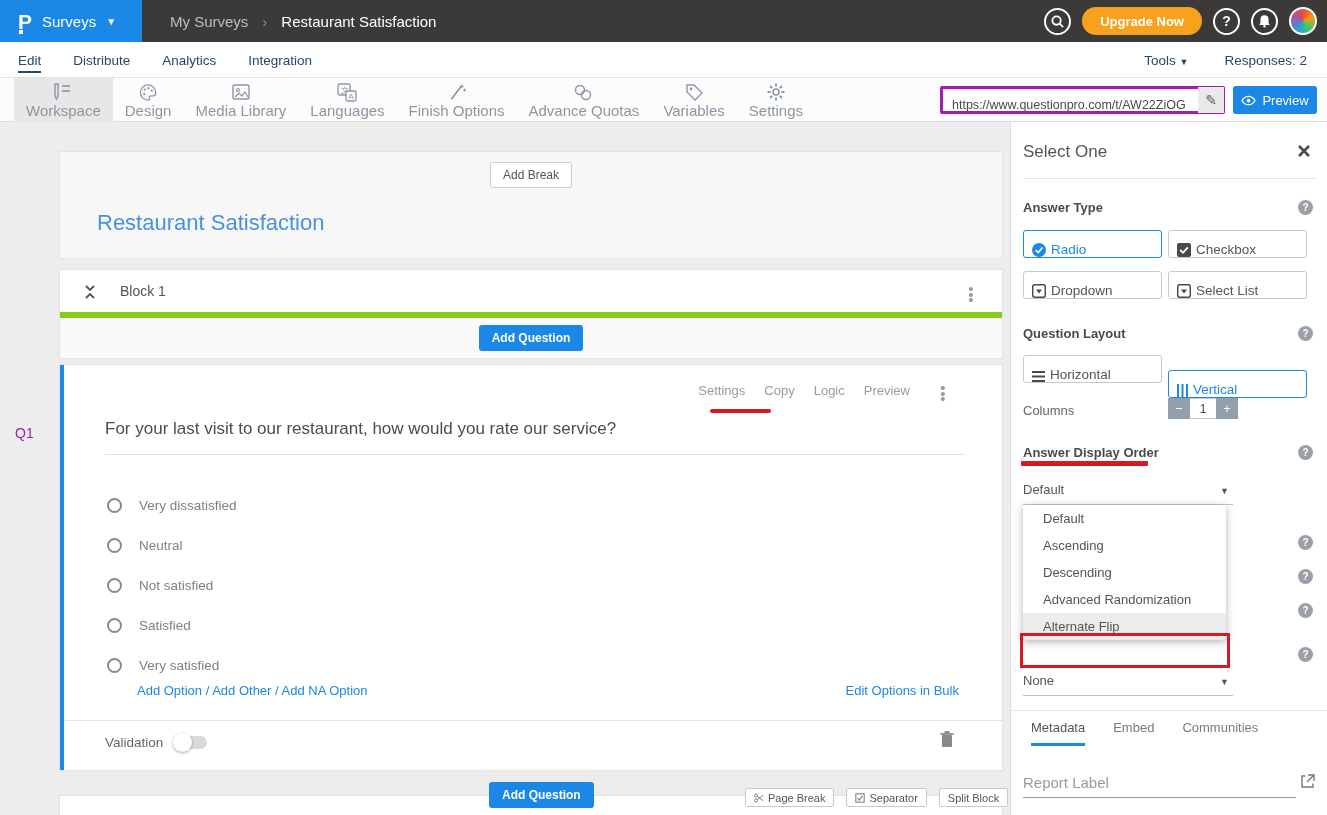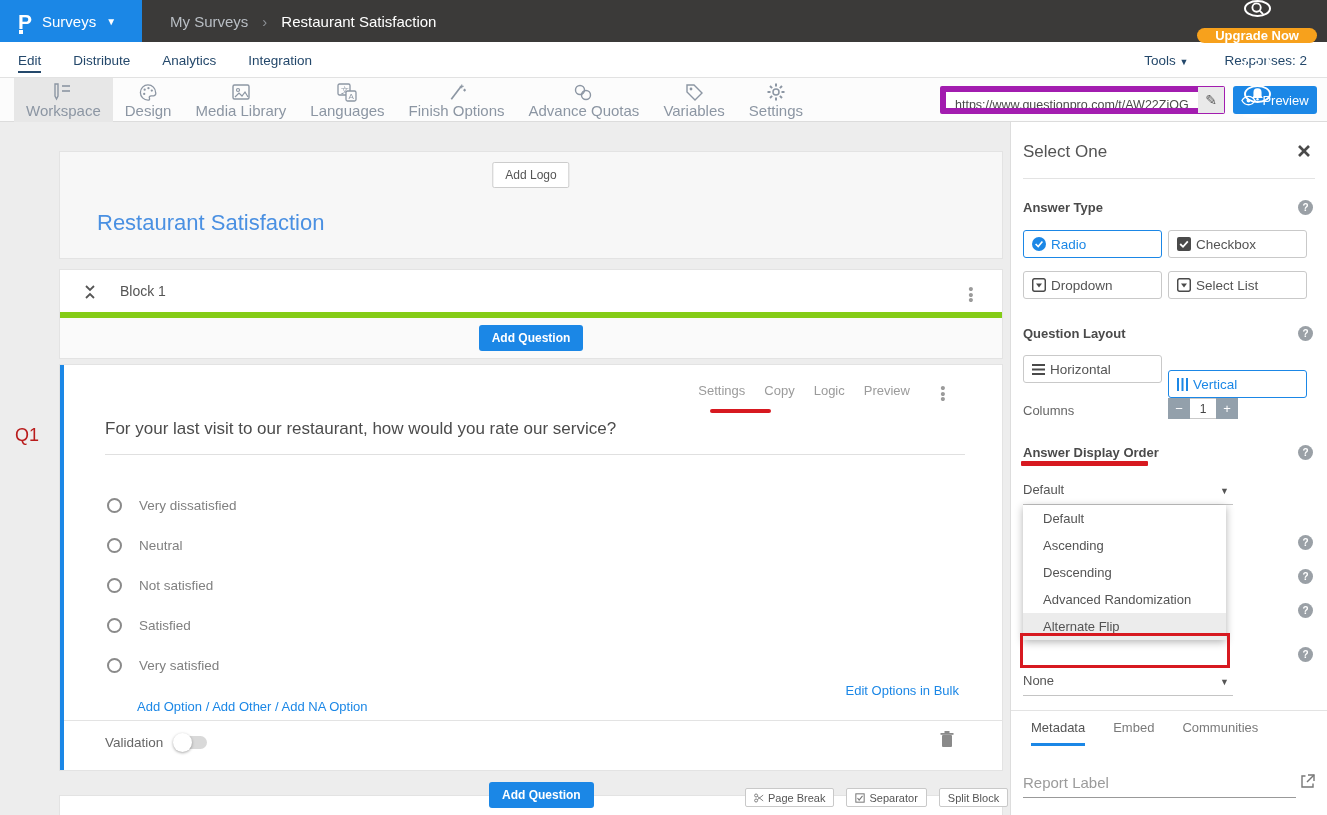--- a/index.html
+++ b/index.html
@@ -9,21 +9,21 @@
   .topbar { position:absolute; top:0; left:0; width:1327px; height:42px; background:#3b3a39; z-index:30; }
   .logo-block { position:absolute; left:0; top:0; width:142px; height:42px; background:#1b87e6; display:flex; align-items:center; padding-left:18px; gap:10px; cursor:pointer; }
   .logo-p { color:#fff; font-size:21px; font-weight:bold; position:relative; line-height:1; }
   .logo-p::after { content:""; position:absolute; left:1px; bottom:-2px; width:4px; height:4px; background:#fff; }
   .logo-label { color:#fff; font-size:15px; }
   .logo-caret { color:#fff; font-size:10px; }
   .crumbs { position:absolute; left:170px; top:0; height:42px; display:flex; align-items:center; gap:14px; }
   .crumb-parent { color:#b9bec4; font-size:15px; cursor:pointer; }
   .crumb-sep { color:#8d9196; font-size:15px; }
   .crumb-current { color:#fff; font-size:15px; }
-  .top-right { position:absolute; right:10px; top:0; height:42px; display:flex; align-items:center; gap:11px;flex-direction:column; }
+  .top-right { position:absolute; right:10px; top:0; height:42px; display:flex; align-items:center; gap:11px; }
   .circle-btn { width:27px; height:27px; border:2px solid #fff; border-radius:50%; display:flex; align-items:center; justify-content:center; color:#fff; cursor:pointer; background:transparent; font-size:14px; font-weight:bold; }
   .upgrade-btn { background:#f7a11c; color:#fff; border:none; border-radius:15px; height:28px; padding:0 18px; font-size:13px; font-weight:bold; font-family:"Liberation Sans",sans-serif; cursor:pointer; }
   .avatar { width:28px; height:28px; border:2px solid #fff; border-radius:50%; background:conic-gradient(#e74c3c,#f39c12,#2ecc71,#3498db,#9b59b6,#e74c3c); cursor:pointer; }
 
   
   .navrow { position:absolute; top:42px; left:0; width:1327px; height:36px; background:#fff; border-bottom:1px solid #e2e2e2; z-index:29; }
   .nav-tabs { position:absolute; left:18px; top:0; height:36px; display:flex; gap:32px; align-items:center; }
   .nav-tab { font-size:13.5px; color:#24486b; cursor:pointer; position:relative; height:36px; display:flex; align-items:center; }
   .nav-tab.active::after { content:""; position:absolute; left:0; bottom:5px; width:100%; height:2px; background:#24486b; }
   .nav-right { position:absolute; right:20px; top:0; height:36px; display:flex; gap:36px; align-items:center; }
@@ -31,21 +31,21 @@
   .caret-dn { font-size:9px; color:#24486b; }
 
   
   .toolbar { position:absolute; top:78px; left:0; width:1327px; height:44px; background:#fcfcfc; border-bottom:1px solid #dcdcdc; z-index:28; }
   .tool-tiles { position:absolute; left:14px; top:0; height:44px; display:flex; }
   .tool-tile { height:44px; padding:4px 12px 3px; display:flex; flex-direction:column; align-items:center; justify-content:space-between; cursor:pointer; }
   .tool-tile.active { background:#e7e7e7; }
   .tool-tile .ticon { height:21px; display:flex; align-items:center; color:#8c96a3; }
   .tool-tile .tlabel { font-size:15px; color:#8c96a3; white-space:nowrap; }
   .url-wrap { position:absolute; left:940px; top:8px; width:285px; height:28px; }
-  .url-input { width:100%; height:100%; border:6px solid #a21caf; border-radius:2px; padding:9px 30px 0 9px; font-size:12.5px; color:#4a4a4a; font-family:"Liberation Sans",sans-serif; background:#fff; }
+  .url-input { width:100%; height:100%; border:3px solid #a21caf; border-radius:2px; padding:9px 30px 0 9px; font-size:12.5px; color:#4a4a4a; font-family:"Liberation Sans",sans-serif; background:#fff; }
   .url-pencil { position:absolute; right:1px; top:1px; width:26px; height:26px; background:#e9e9e9; display:flex; align-items:center; justify-content:center; color:#555; font-size:14px; cursor:pointer; }
   .preview-btn { position:absolute; left:1233px; top:8px; width:84px; height:28px; background:#1b87e6; border:none; border-radius:3px; color:#fff; font-size:13px; font-family:"Liberation Sans",sans-serif; display:flex; align-items:center; justify-content:center; gap:6px; cursor:pointer; }
 
   
   .main { position:absolute; top:122px; left:0; width:1327px; height:693px; background:#ededed; overflow:hidden; }
   .card { position:absolute; left:60px; width:942px; background:#fff; box-shadow:0 0 0 1px #e3e3e3; }
 
   .survey-card { top:30px; height:106px; background:#f7f7f7; }
   .add-logo-btn { position:absolute; left:50%; transform:translateX(-50%); top:10px; height:26px; padding:0 12px; background:#fff; border:1px solid #ccc; border-radius:2px; font-size:12px; color:#555; font-family:"Liberation Sans",sans-serif; cursor:pointer; }
   .survey-title { position:absolute; left:37px; top:58px; font-size:22px; color:#4a90e2; cursor:text; }
@@ -62,45 +62,45 @@
   .q-card { top:243px; height:405px; border-left:4px solid #1b87e6; }
   .q-tabs { position:absolute; right:92px; top:18px; display:flex; gap:19px; }
   .q-tab { font-size:13px; color:#9b9b9b; cursor:pointer; }
   .q-dots { position:absolute; right:52px; top:20px; }
   .q-settings-underline { position:absolute; right:0; left:646px; top:44px; width:61px; height:4px; background:#d71920; border-radius:2px; }
   .q-text { position:absolute; left:41px; top:54px; width:860px; font-size:17px; color:#4c4c4c; padding-bottom:15px; border-bottom:1px solid #e0e0e0; cursor:text; }
   .opt-list { position:absolute; left:43px; top:120px; }
   .opt-row { display:flex; align-items:center; height:40px; gap:17px; }
   .radio-circle { width:15px; height:15px; border:2px solid #8a8a8a; border-radius:50%; background:#fff; cursor:pointer; flex:none; }
   .opt-label { font-size:13.5px; color:#808080; cursor:text; }
-  .links-row { position:absolute; left:73px; top:318px; font-size:13px; color:#1b87e6;margin-top:16px; }
+  .links-row { position:absolute; left:73px; top:318px; font-size:13px; color:#1b87e6; }
   .links-row a { color:#1b87e6; text-decoration:none; cursor:pointer; }
   .bulk-link { position:absolute; right:43px; top:318px; font-size:13px; color:#1b87e6; cursor:pointer; }
   .q-divider { position:absolute; left:0; right:0; top:355px; border-top:1px solid #e3e3e3; }
   .validation-row { position:absolute; left:41px; top:370px; display:flex; align-items:center; gap:12px; }
   .validation-label { font-size:13.5px; color:#666; }
   .toggle { position:relative; width:32px; height:13px; background:#d9d9d9; border-radius:7px; cursor:pointer; }
   .toggle .knob { position:absolute; left:-2px; top:-3px; width:19px; height:19px; background:#fff; border-radius:50%; box-shadow:0 1px 3px rgba(0,0,0,.35); }
   .trash { position:absolute; right:48px; top:366px; cursor:pointer; }
 
   .bottom-strip { position:absolute; left:60px; top:674px; width:942px; height:19px; background:#fff; box-shadow:0 0 0 1px #e3e3e3; }
   .bottom-addq { position:absolute; left:489px; top:660px; z-index:5; }
   .mini-btns { position:absolute; left:745px; top:666px; display:flex; gap:12px; z-index:5; }
   .mini-btn { height:19px; background:#fff; border:1px solid #c9c9c9; border-radius:2px; font-size:11px; color:#555; font-family:"Liberation Sans",sans-serif; display:flex; align-items:center; gap:4px; padding:0 8px; cursor:pointer; }
 
-  .q1-label { position:absolute; left:15px; top:303px; font-size:18px; color:#b91c1c; }
+  .q1-label { position:absolute; left:15px; top:303px; font-size:14px; color:#a21caf; }
 
   
   .panel { position:absolute; right:0; top:0; width:317px; height:693px; background:#fff; border-left:1px solid #ddd; z-index:10; }
   .panel-title { position:absolute; left:12px; top:20px; font-size:17px; color:#545454; }
   .panel-close { position:absolute; right:16px; top:22px; cursor:pointer; }
   .p-divider1 { position:absolute; left:12px; right:12px; top:56px; border-top:1px solid #e3e3e3; }
   .p-label { position:absolute; left:12px; font-size:13px; font-weight:bold; color:#4a4a4a; }
   .help { position:absolute; right:14px; width:15px; height:15px; border-radius:50%; background:#9aa0a6; color:#fff; font-size:10px; font-weight:bold; display:flex; align-items:center; justify-content:center; cursor:pointer; }
-  .choice-btn { position:absolute; width:139px; height:28px; border:1px solid #c9c9c9; border-radius:3px; background:#fff; display:flex; align-items:center; gap:5px; padding:0 8px; font-size:13.5px; color:#545454; cursor:pointer; }
+  .choice-btn { position:absolute; width:139px; height:28px; border:1px solid #c9c9c9; border-radius:3px; background:#fff; display:flex; align-items:flex-end; gap:5px; padding:0 8px; font-size:13.5px; color:#545454; cursor:pointer; }
   .choice-btn.selected { border:1px solid #1b87e6; color:#1b87e6; }
   .col-label { position:absolute; left:12px; top:281px; font-size:13px; color:#666; }
   .stepper { position:absolute; left:157px; top:276px; display:flex; }
   .step-btn { width:22px; height:21px; background:#93a0ab; color:#fff; font-size:13px; display:flex; align-items:center; justify-content:center; cursor:pointer; }
   .step-val { width:26px; height:21px; background:#fff; border-top:1px solid #c9c9c9; border-bottom:1px solid #c9c9c9; font-size:12px; color:#444; display:flex; align-items:center; justify-content:center; }
   .red-underline { position:absolute; background:#d71920; border-radius:1px; } 
   .ru-ado { left:10px; top:339px; width:127px; height:5px; }
   .p-select { position:absolute; left:12px; width:210px; height:23px; border-bottom:1px solid #c4c4c4; font-size:13px; color:#555; cursor:pointer; }
   .p-select .sel-caret { position:absolute; right:4px; top:4px; font-size:9px; color:#555; }
   .dd-menu { position:absolute; left:12px; top:383px; width:203px; background:#fff; box-shadow:0 2px 8px rgba(0,0,0,.3); z-index:20; }
@@ -271,21 +271,21 @@
       </svg>
     <span>Preview</span>
   </button>
 </div>
 
 <div class="main">
 
   <span class="q1-label">Q1</span>
 
   <div class="card survey-card">
-    <button class="add-logo-btn">Add Logo</button>
+    <button class="add-logo-btn">Add Break</button>
     <div class="survey-title">Restaurant Satisfaction</div>
   </div>
 
   <div class="card block-card">
     <div class="block-head">
       <span class="collapse-ic">
         <svg width="12" height="16" viewBox="0 0 12 16">
             <polyline points="2,2 6,6 10,2" fill="none" stroke="#555" stroke-width="1.8"></polyline>
             <polyline points="2,14 6,10 10,14" fill="none" stroke="#555" stroke-width="1.8"></polyline>
           </svg>

